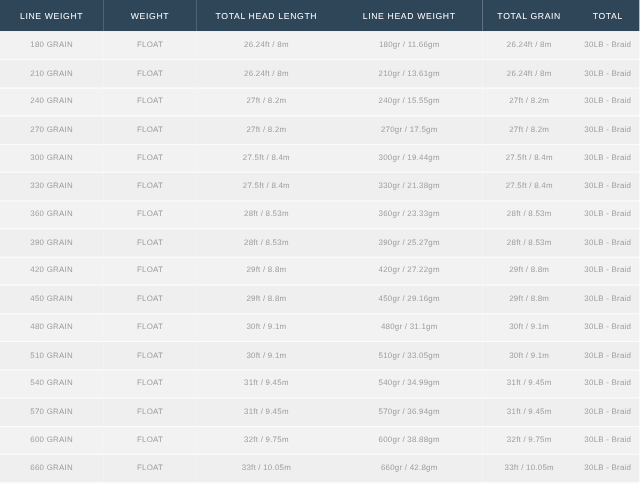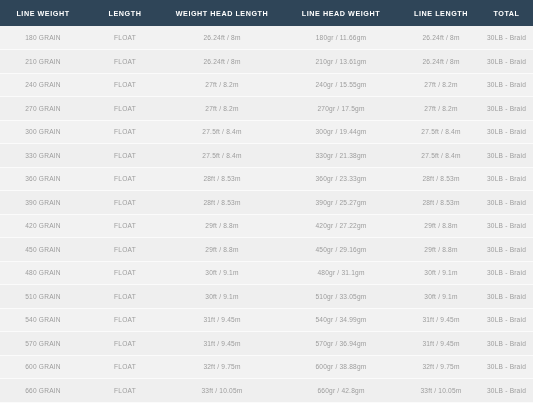--- a/index.html
+++ b/index.html
@@ -18,21 +18,21 @@
     border-collapse: collapse;
     table-layout: fixed;
   }
   #spec-table thead tr {
     background: #2f4558;
     height: 26px;
   }
   #spec-table thead th {
     color: #ffffff;
     font-size: 7.2px;
-    font-weight: bold;
+    font-weight: normal;
     letter-spacing: 0.55px;
     padding: 0;
     vertical-align: middle;
     white-space: nowrap;
   }
   #spec-table tbody tr {
     height: 23.5px;
     background: #f2f2f2;
     border-bottom: 1px solid #fbfbfb;
   }
@@ -63,24 +63,24 @@
     <col class="col-line">
     <col class="col-dens">
     <col class="col-thl">
     <col class="col-fhw">
     <col class="col-tl">
     <col class="col-core">
   </colgroup>
   <thead>
     <tr>
       <th>LINE WEIGHT</th>
-      <th>LENGTH</th>
-      <th>WEIGHT HEAD LENGTH</th>
+      <th>WEIGHT</th>
+      <th>TOTAL HEAD LENGTH</th>
       <th>LINE HEAD WEIGHT</th>
-      <th>LINE LENGTH</th>
+      <th>TOTAL GRAIN</th>
       <th>TOTAL</th>
     </tr>
   </thead>
   <tbody id="spec-table-body">
       <tr>
         <td>180 GRAIN</td>
         <td>FLOAT</td>
         <td>26.24ft / 8m</td>
         <td>180gr / 11.66gm</td>
         <td>26.24ft / 8m</td>

